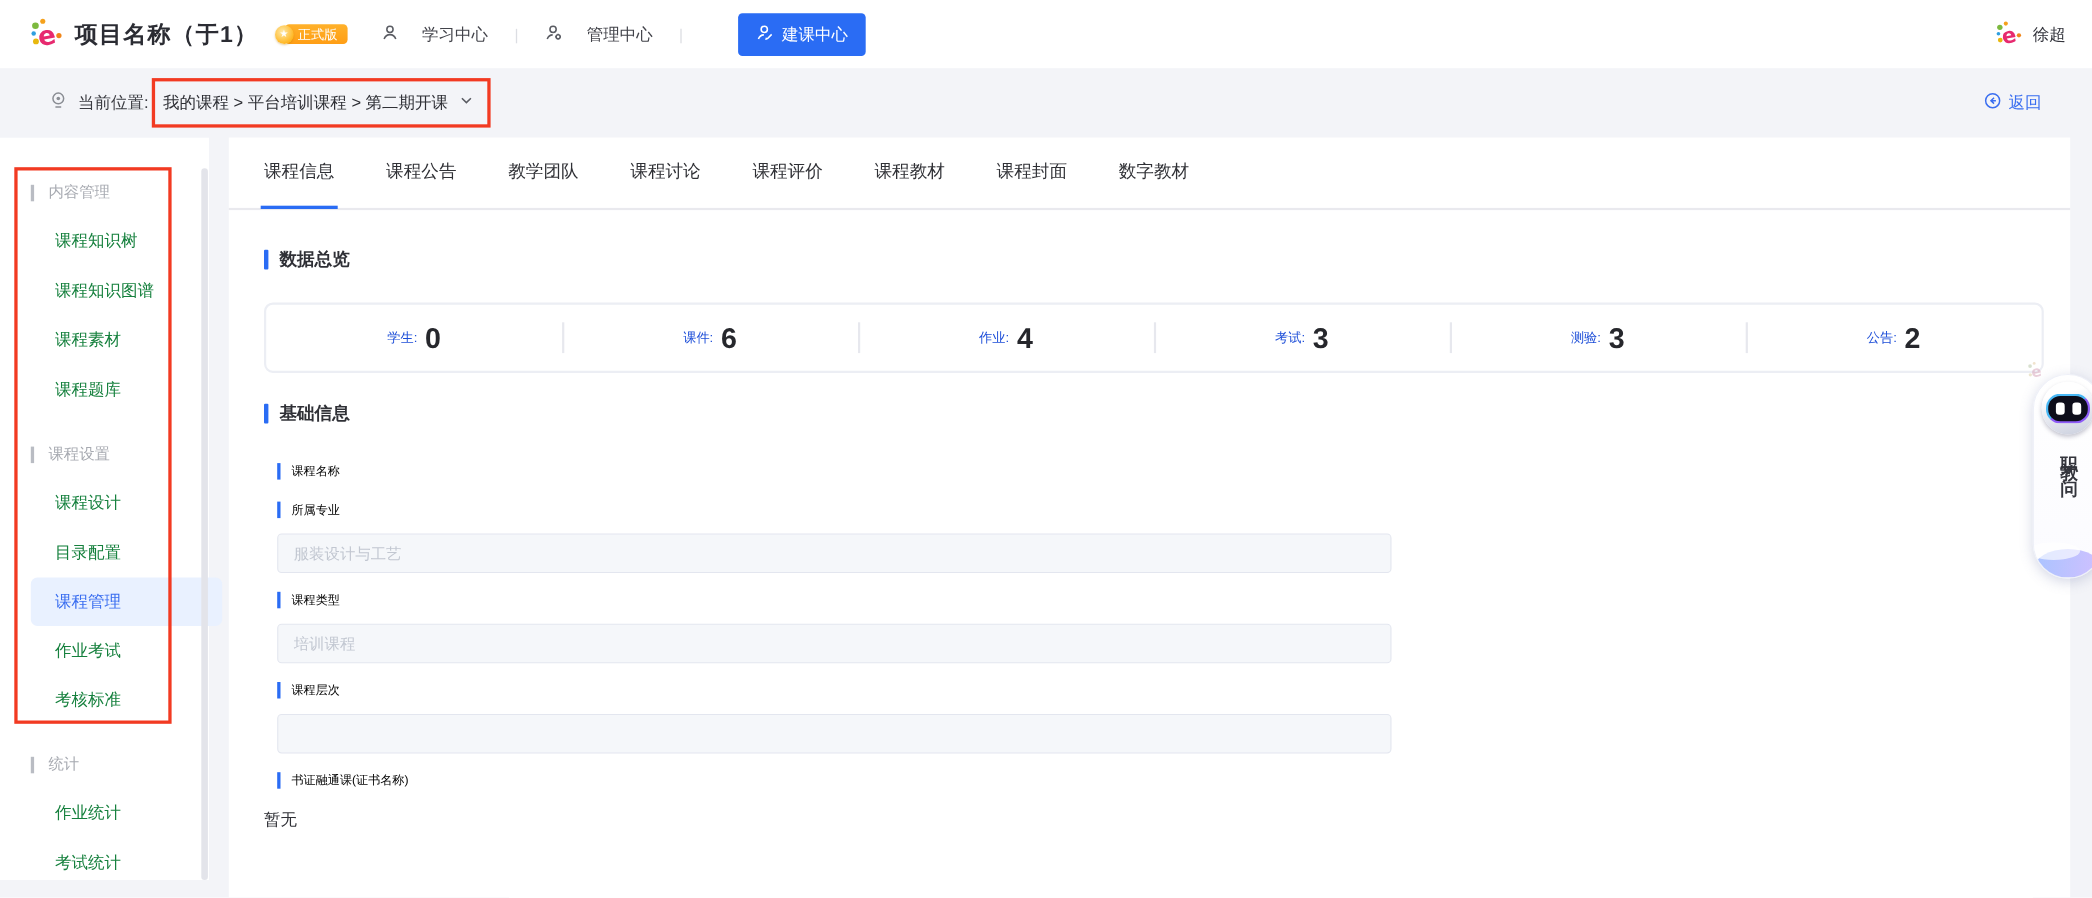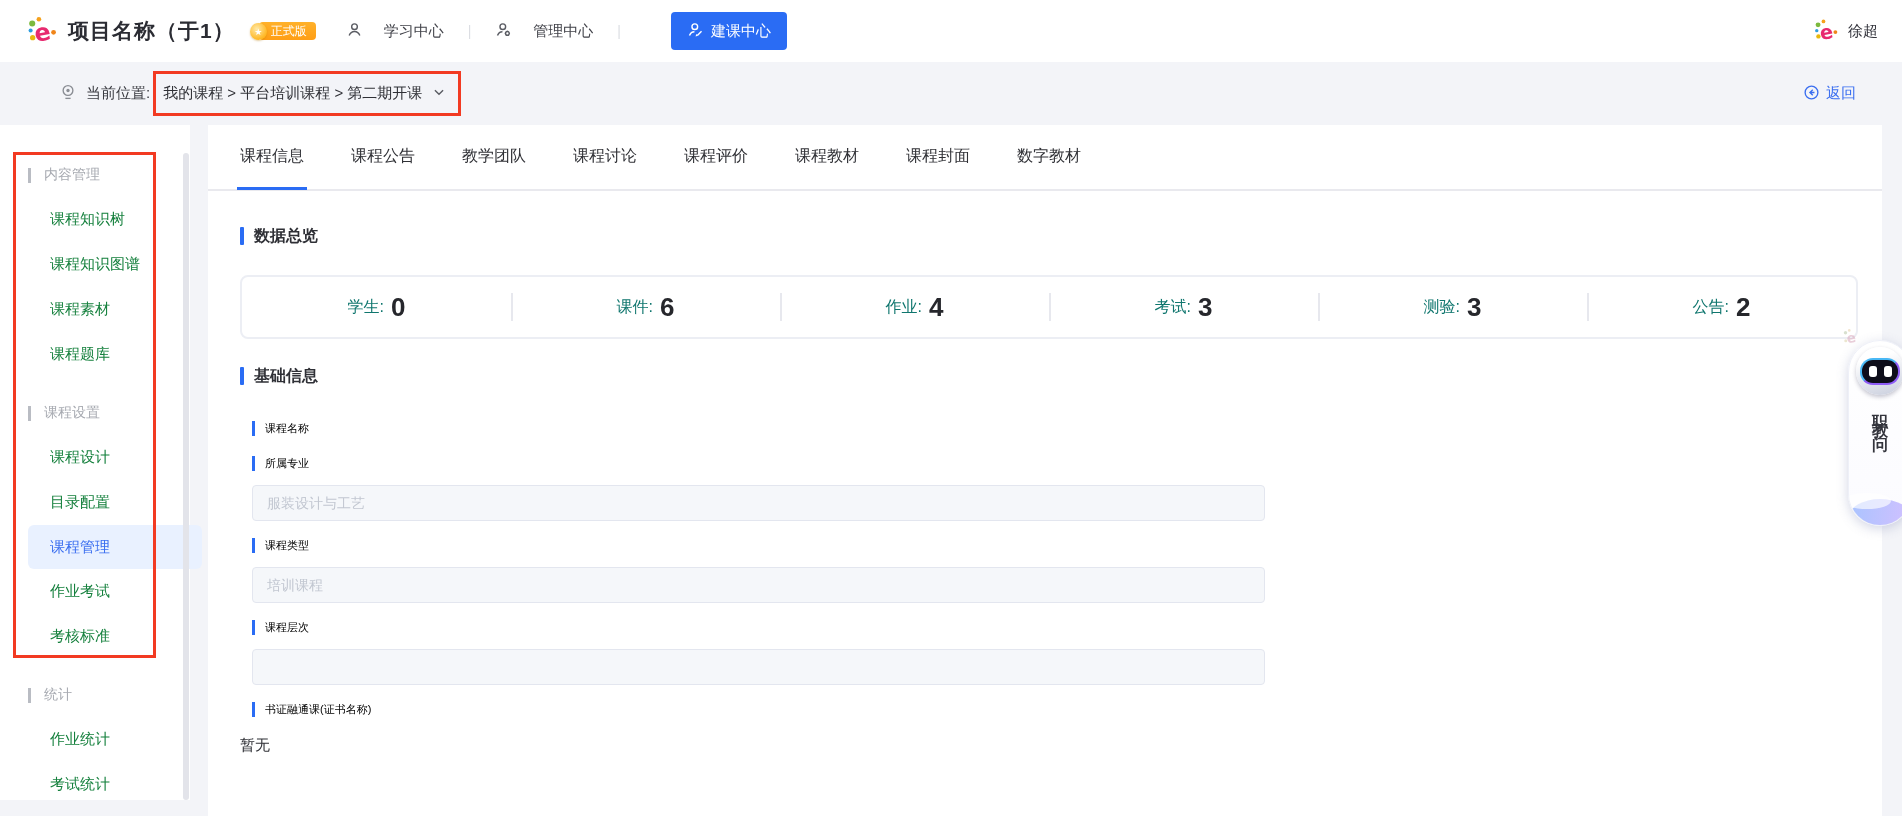--- a/index.html
+++ b/index.html
@@ -25,21 +25,21 @@
           border-radius:4px; padding:3px 9px 3px 12px; line-height:1; }
   .nav{ display:flex; align-items:center; margin-left:30px; }
   .nav-item{ display:flex; align-items:center; gap:21px; font-size:15px; color:#42434a; cursor:pointer; }
   .nav-sep{ color:#dcdee3; margin:0 24px; font-size:14px; }
   .btn-build{ margin-left:26px; background:#2a6cf4; color:#fff; border:none; border-radius:4px;
           padding:9px 16px; font-size:15px; display:flex; align-items:center; gap:7px; cursor:pointer;
           font-family:inherit;}
   .user{ margin-left:auto; display:flex; align-items:center; gap:9px; font-size:15px; color:#33343c; cursor:pointer;}
   
   .crumbbar{ position:absolute; left:0; top:62px; right:0; height:63px; background:#f3f4f8;
-             display:flex; align-items:center; padding-left:59px; z-index:25;}
+             display:flex; align-items:center; padding-left:44px; z-index:25;}
   .crumb-prefix{ font-size:15px; color:#3a3b41; margin-left:9px; }
   .crumb-redbox{ border:3px solid #f23a22; margin-left:3px; padding:10px 12px 10px 7px;
                  display:flex; align-items:center; gap:10px; }
   .crumb-path{ font-size:15px; color:#2f3036; }
   .back-link{ margin-left:auto; margin-right:46px; display:flex; align-items:center; gap:6px;
               color:#3a6ef0; font-size:15px; cursor:pointer; text-decoration:none;}
   
   .sidebar{ position:absolute; left:0; top:125px; bottom:16px; width:190px; background:#fff;
             padding-top:28px; z-index:10;}
   .side-scrollbar{ position:absolute; right:1px; top:28px; bottom:0; width:6px;
@@ -65,21 +65,21 @@
   .sec-title{ display:flex; align-items:center; gap:10px; font-size:16px; font-weight:600;
               color:#2f3036; height:22px; }
   .sec-title::before{ content:""; width:4px; height:18px; background:#2a6cf4; border-radius:1px; }
   .sec-title.overview{ margin-top:34px; }
   .sec-title.basic{ margin-top:26px; }
   .stats-card{ margin-top:28px; height:64px; border:2px solid #eceef4; border-radius:8px;
                display:flex; align-items:stretch; }
   .stat-cell{ flex:1; position:relative; display:flex; align-items:center; justify-content:center; gap:7px; }
   .stat-cell + .stat-cell::before{ content:""; position:absolute; left:0; top:16px; bottom:16px;
                width:2px; background:#e7e8ee; }
-  .stat-label{ font-size:16px; color:#0f766e; }
+  .stat-label{ font-size:12px; color:#1d4ed8; }
   .stat-value{ font-size:26px; font-weight:700; color:#26272c; line-height:1; }
   .field-group{ margin-left:12px; }
   .field-label{ display:flex; align-items:center; gap:10px; font-size:11px; color:#000000;
                 height:22px; margin-top:13px; }
   .field-label.first{ margin-top:30px; }
   .field-label::before{ content:""; width:3px; height:15px; background:#2a6cf4; }
   .field-input{ display:block; margin-top:11px; width:1013px; height:36px; background:#f5f7fa;
                 border:1px solid #e3e6ef; border-radius:4px; padding:0 14px; font-size:14px;
                 color:#606266; font-family:inherit; }
   .field-input::placeholder{ color:#c2c7d1; opacity:1; }

